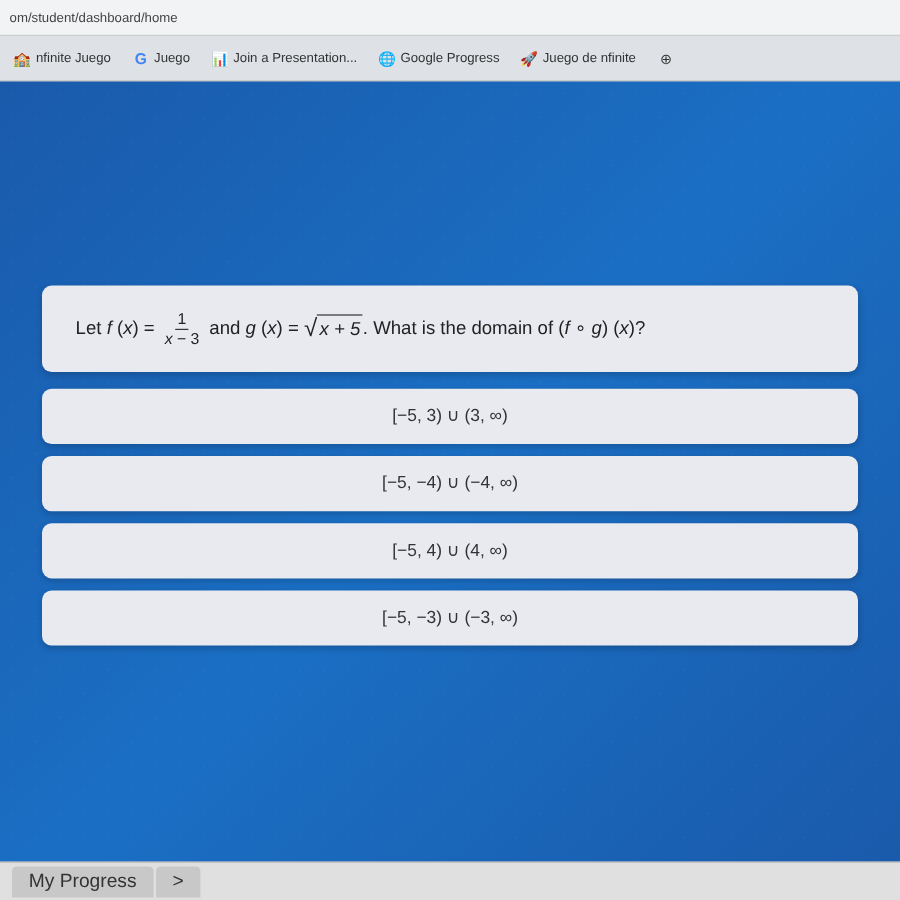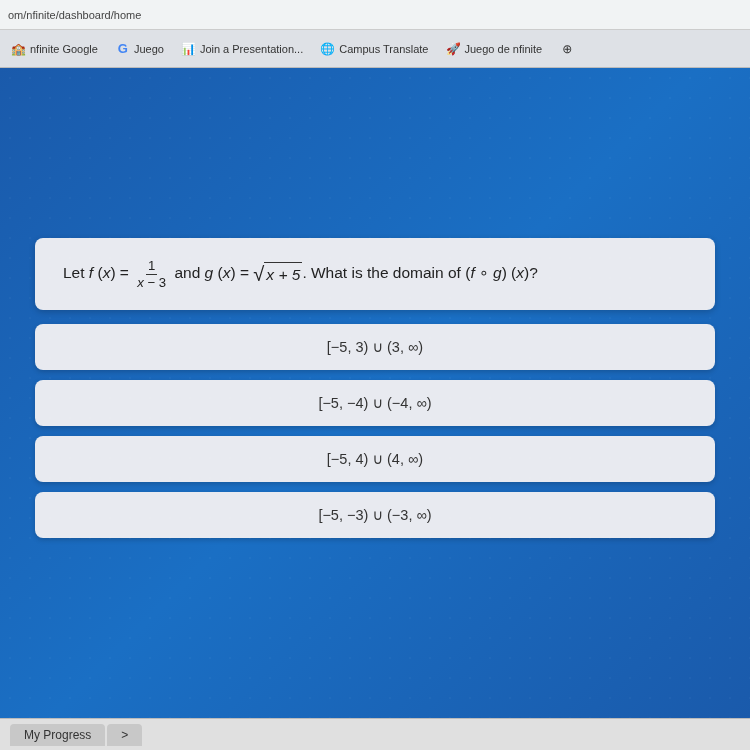--- a/index.html
+++ b/index.html
@@ -131,21 +131,21 @@
       gap: 2px;
       border-top: 1px solid #bbb;
       position: absolute;
       bottom: 0;
     }
 
     .bottom-tab {
       background: #c8c8c8;
       border-radius: 4px 4px 0 0;
       padding: 4px 14px;
-      font-size: 12px;
+      font-size: 16px;
       color: #333;
       cursor: pointer;
       display: flex;
       align-items: center;
       gap: 4px;
     }
 
     .fraction {
       display: inline-flex;
       flex-direction: column;
@@ -181,41 +181,41 @@
       font-style: italic;
     }
 
     
     .g-blue { color: #4285F4; }
   </style>
 </head>
 <body>
 
 <div class="browser-bar">
-  <span class="url-bar">om/nfinite/dashboard/home</span>
+  <span class="url-bar">om/student/dashboard/home</span>
 </div>
 
 <div class="tab-bar">
   <div class="tab-item">
     <span class="tab-icon">🏫</span>
-    <span>nfinite Google</span>
+    <span>nfinite Juego</span>
   </div>
   <div class="tab-item">
     <span class="tab-icon" style="font-weight:bold; font-size:13px;">
       <span class="g-blue">G</span>
     </span>
     <span>Juego</span>
   </div>
   <div class="tab-item">
     <span class="tab-icon">📊</span>
     <span>Join a Presentation...</span>
   </div>
   <div class="tab-item">
     <span class="tab-icon">🌐</span>
-    <span>Campus Translate</span>
+    <span>Google Progress</span>
   </div>
   <div class="tab-item">
     <span class="tab-icon">🚀</span>
     <span>Juego de nfinite</span>
   </div>
   <div class="tab-item">
     <span class="tab-icon">⊕</span>
   </div>
 </div>
 

